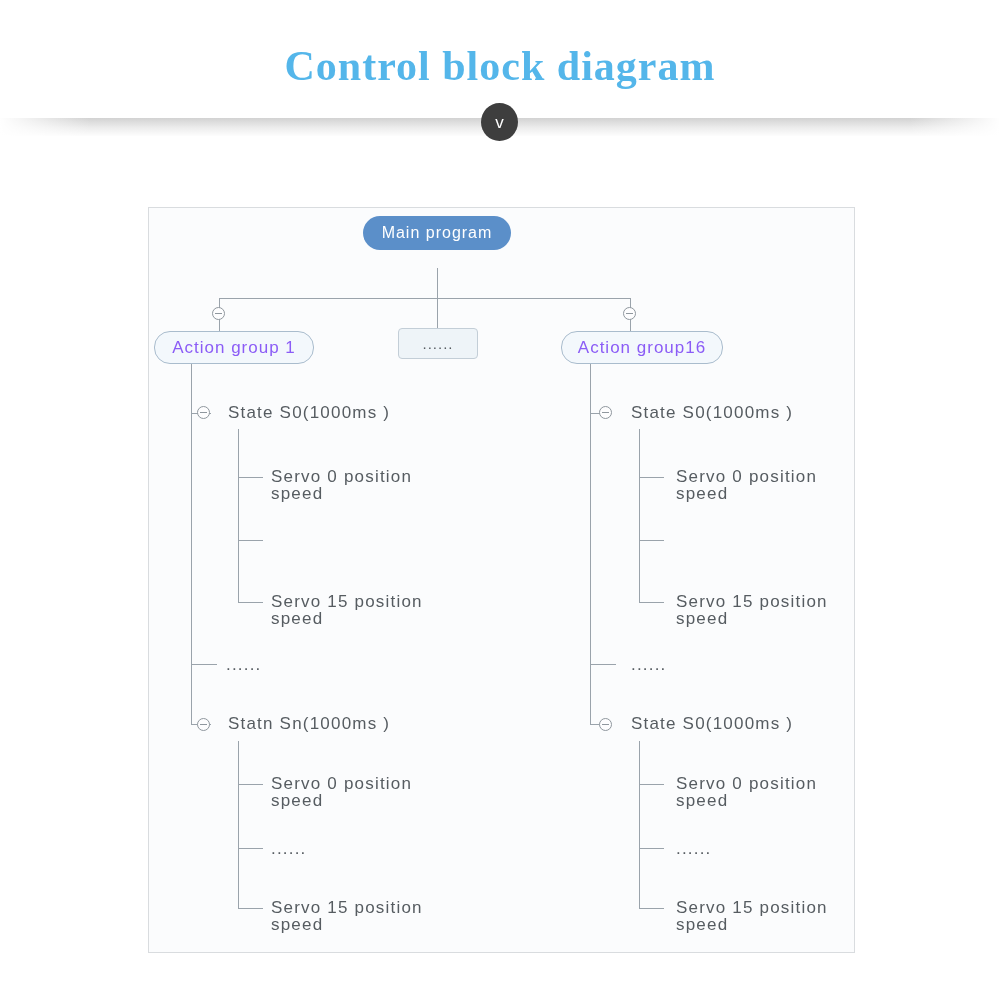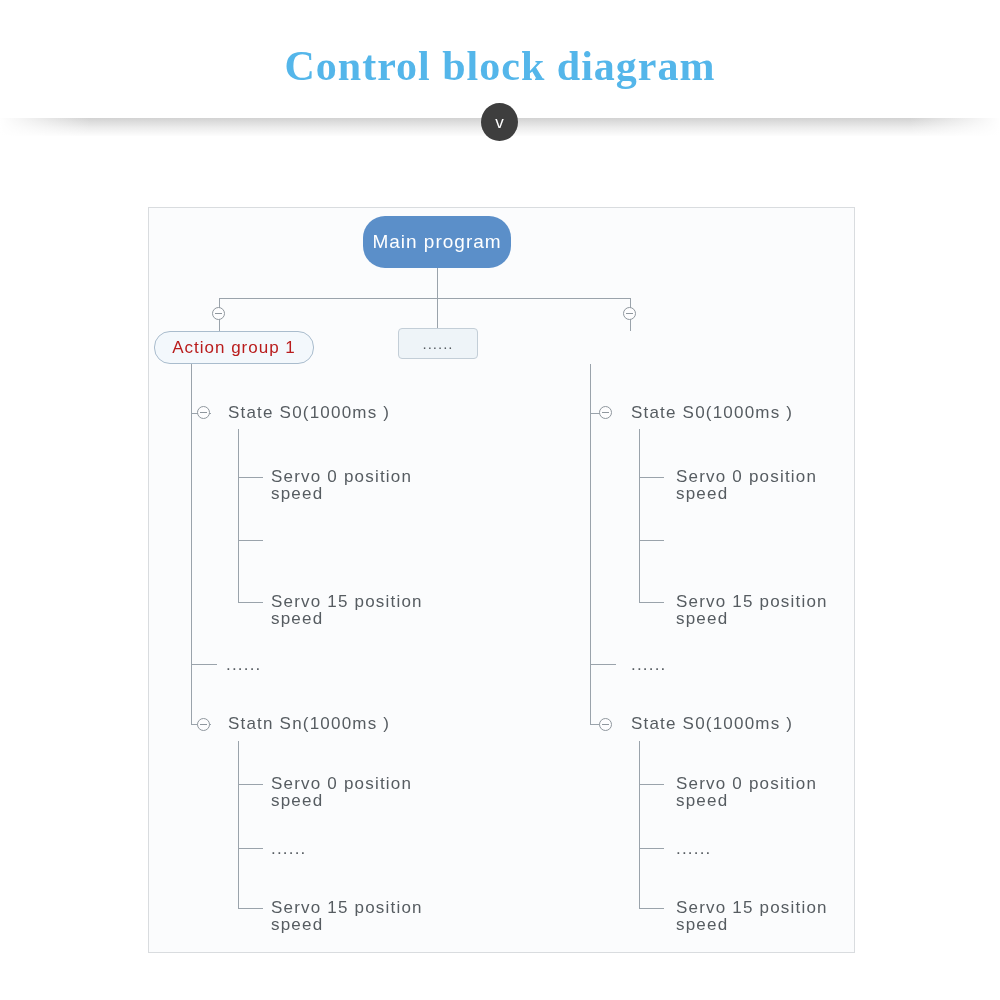--- a/index.html
+++ b/index.html
@@ -30,24 +30,24 @@
 
   .diagram{position:absolute;left:148px;top:207px;width:707px;height:746px;
     border:1px solid #d9dcdf;background:#fbfcfd;}
 
   .vline,.hline{position:absolute;background:var(--line);}
   .vline{width:1px;}
   .hline{height:1px;}
 
   .node-box{position:absolute;display:flex;align-items:center;justify-content:center;
     letter-spacing:1px;}
-  .main-box{left:214px;top:8px;width:148px;height:52px;border-radius:22px;
-    background:var(--main-blue);color:#ffffff;font-size:19px;}
+  .main-box{left:214px;top:8px;width:148px;height:34px;border-radius:22px;
+    background:var(--main-blue);color:#ffffff;font-size:16px;}
   .group-box{height:33px;top:123px;border-radius:16px;border:1px solid var(--box-border);
-    background:var(--box-fill);color:#b91c1c;font-size:17px;}
+    background:var(--box-fill);color:#8b5cf6;font-size:17px;}
   .dots-box{left:249px;top:120px;width:80px;height:31px;border-radius:4px;
     border:1px solid #c3ced7;background:#eef4f8;color:var(--text);font-size:15px;}
 
   .lbl{position:absolute;color:var(--text);font-size:17px;line-height:17px;
     letter-spacing:1.2px;white-space:pre-line;}
   .state-lbl{height:18px;line-height:18px;}
 
   .minus{position:absolute;width:13px;height:13px;border-radius:50%;
     border:1px solid #8f979e;background:#fdfdfe;display:flex;align-items:center;
     justify-content:center;z-index:2;}
@@ -73,20 +73,21 @@
   <div class="vline" style="left:288px;top:60px;height:30px;"></div>
   <div class="hline" style="left:70px;top:90px;width:412px;"></div>
   <div class="vline" style="left:70px;top:90px;height:33px;"></div>
   <div class="vline" style="left:288px;top:90px;height:30px;"></div>
   <div class="vline" style="left:481px;top:90px;height:33px;"></div>
   <div class="minus" style="left:63px;top:99px;"></div>
   <div class="minus" style="left:474px;top:99px;"></div>
 
   <div class="node-box group-box" style="left:5px;width:160px;">Action group 1</div>
   <div class="node-box dots-box">......</div>
+  <div class="node-box group-box" style="left:412px;width:162px;">Action group16</div>
 
   <div class="vline" style="left:42px;top:156px;height:360px;"></div>
 
   <div class="hline" style="left:42px;top:205px;width:20px;"></div>
   <div class="minus" style="left:48px;top:198px;"></div>
   <div class="lbl state-lbl" style="left:79px;top:196px;">State S0(1000ms )</div>
 
   <div class="vline" style="left:89px;top:221px;height:173px;"></div>
   <div class="hline" style="left:89px;top:269px;width:25px;"></div>
   <div class="lbl" style="left:122px;top:260px;">Servo 0 position

